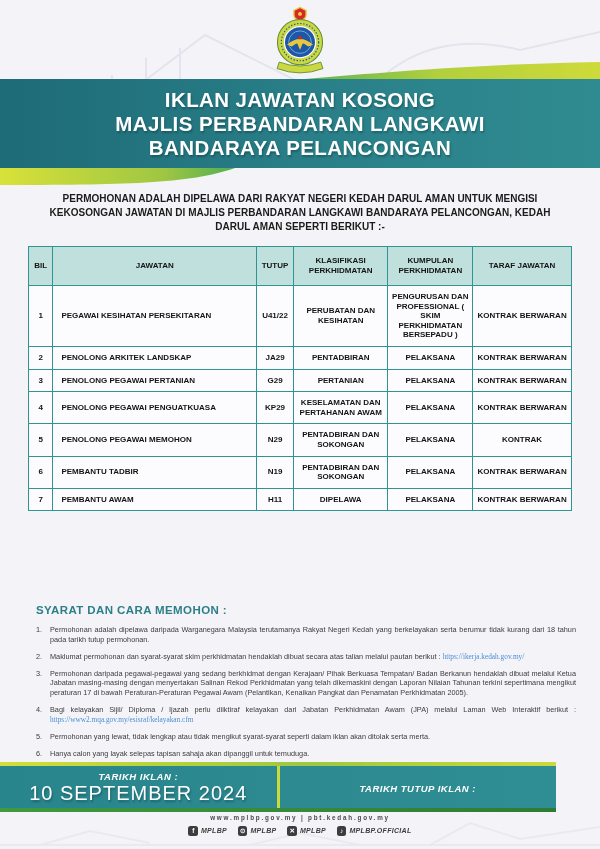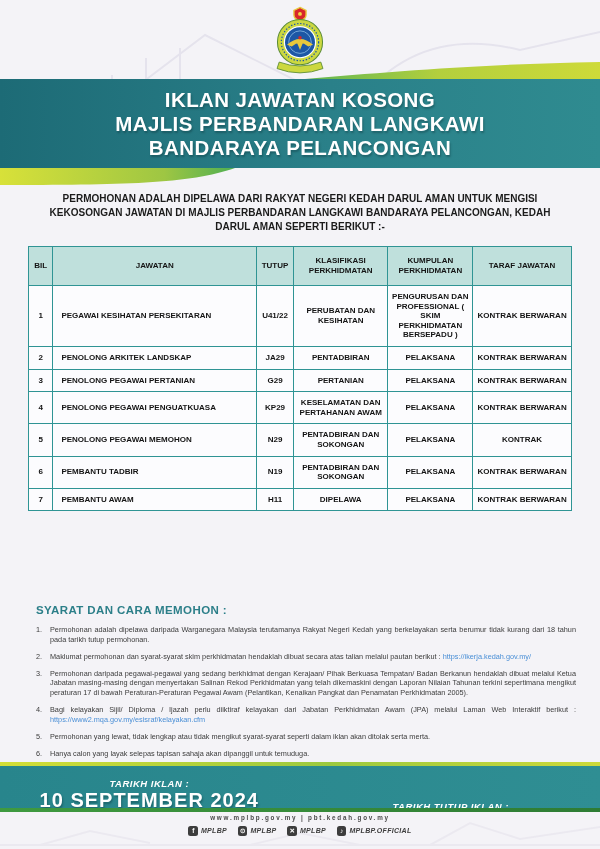--- a/index.html
+++ b/index.html
@@ -36,34 +36,34 @@
   col.c-bil { width:4.5%; } col.c-jaw { width:37.5%; } col.c-gred { width:6.8%; }
   col.c-klas { width:17.4%; } col.c-kump { width:15.6%; } col.c-taraf { width:18.2%; }
 
   
   .syarat { position:absolute; top:604px; left:28px; right:24px; z-index:2;margin-left:8px; }
   .syarat-heading { color:#2c7f89; font-weight:bold; font-size:11.5px; letter-spacing:0.4px; margin-bottom:9px; }
   ol.syarat-list { list-style:none; }
   ol.syarat-list li { display:flex; margin-bottom:7.5px; font-size:7.3px; line-height:9.6px; color:#3c3c3c; }
   ol.syarat-list .num { width:14px; flex:0 0 14px; }
   ol.syarat-list .item-text { flex:1; text-align:justify; }
-  .link { color:#4a8fd6; text-decoration:none; }
-
-  
-  .date-banner { position:absolute; top:762px; left:0; width:600px; height:50px; z-index:2;
-    background:linear-gradient(90deg,#28858c,#2f8e93); display:flex;align-items:flex-end; }
+  .link { color:#4a8fd6; text-decoration:none;font-family:Liberation Serif, serif; }
+
+  
+  .date-banner { position:absolute; top:762px; left:0; width:556px; height:50px; z-index:2;
+    background:linear-gradient(90deg,#28858c,#2f8e93); display:flex; }
   .date-banner::before { content:""; position:absolute; top:0; left:0; right:0; height:4px;
     background:linear-gradient(90deg,#d3de37,#9cc93f 55%,#cdd93a); }
   .date-banner::after { content:""; position:absolute; bottom:0; left:0; right:0; height:4px;
     background:linear-gradient(90deg,#3f9a40,#2e7c34); }
   .date-half { flex:1; display:flex; flex-direction:column; justify-content:center; align-items:center;
     color:#ffffff; padding-top:2px; }
   .date-divider { width:3px; background:#c9da3a; margin:4px 0; }
   .date-label { font-style:italic; font-weight:bold; font-size:9.5px; letter-spacing:0.5px; }
-  .date-value { font-weight:bold; font-size:20px; letter-spacing:1px; text-shadow:1px 2px 2px rgba(10,40,45,0.35); }
+  .date-value { font-weight:normal; font-size:20px; letter-spacing:1px; text-shadow:1px 2px 2px rgba(10,40,45,0.35); }
 
   
   .site-footer { position:absolute; top:814px; left:0; right:0; text-align:center; z-index:2; }
   .websites { font-size:6.3px; font-weight:bold; letter-spacing:1.8px; color:#4a4a4a; }
   .social-row { margin-top:5px; display:flex; justify-content:center; align-items:center; gap:11px; }
   .social-item { display:flex; align-items:center; gap:3px; }
   .social-icon { width:9.5px; height:9.5px; border-radius:2.5px; background:#3d3d3d; color:#ffffff;
     font-size:6.5px; line-height:9.5px; text-align:center; font-weight:bold; display:inline-block; }
   .social-handle { font-size:7px; font-weight:bold; font-style:italic; color:#3d3d3d; letter-spacing:0.3px; }
 </style>

